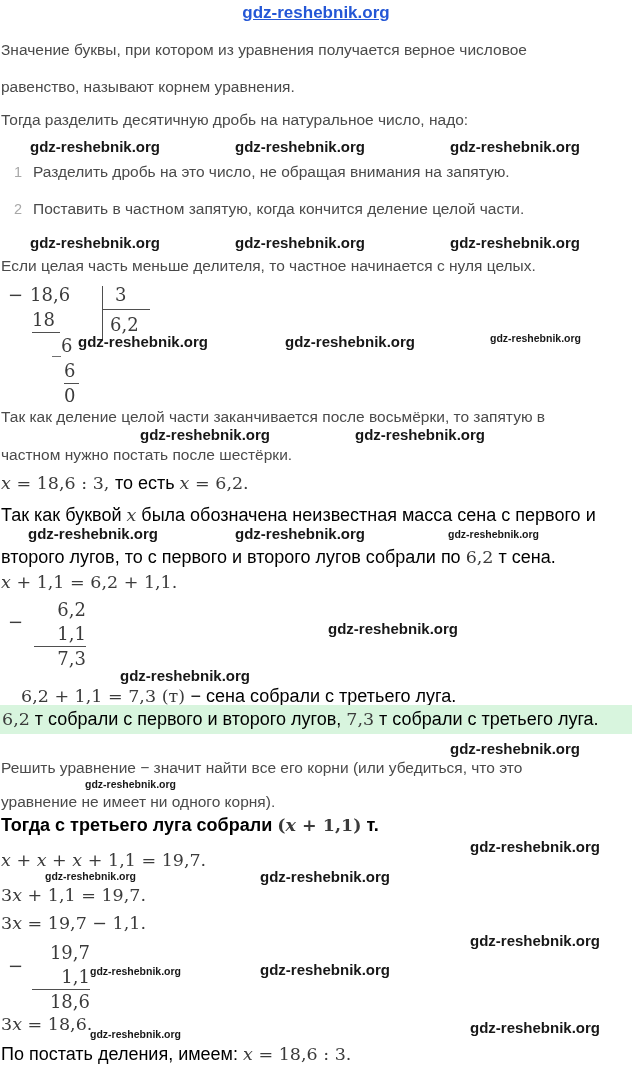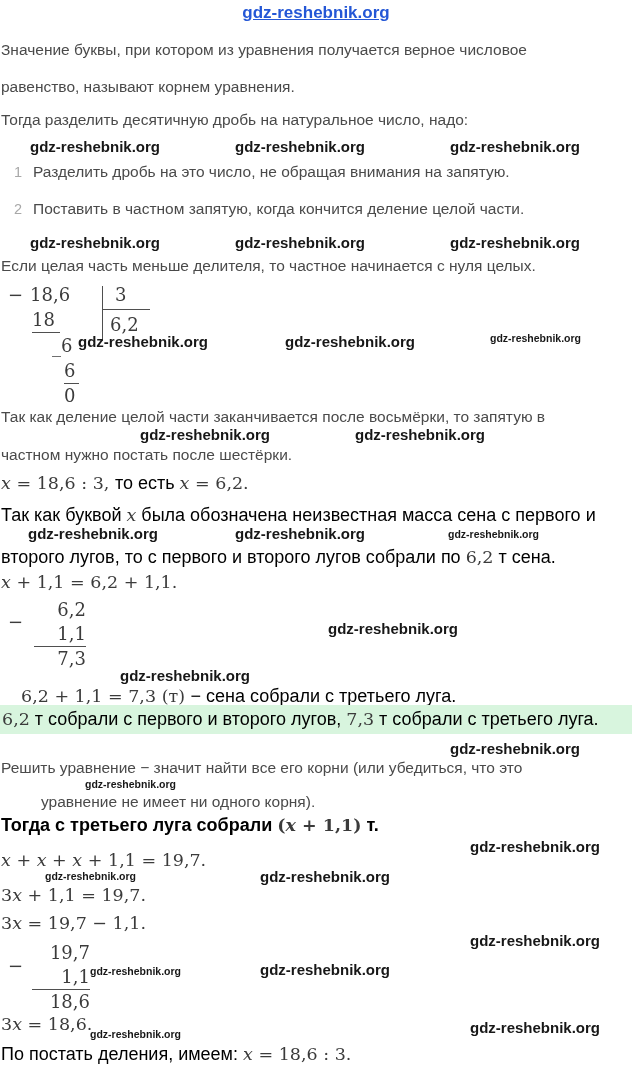--- a/index.html
+++ b/index.html
@@ -101,21 +101,21 @@
 <div class="abs eq" style="left:1px; top:686px;margin-left:20px;"><span class="mn">6,2 + 1,1 = 7,3 (т) </span><span class="sans">− сена собрали с третьего луга.</span></div>
 
 <div class="abs hl" style="left:0; top:705px; width:632px; height:29px;">
   <span class="eq" style="display:inline-block; padding-left:2px; line-height:29px;"><span class="mn">6,2</span><span class="sans"> т собрали с первого и второго лугов, </span><span class="mn">7,3</span><span class="sans"> т собрали с третьего луга.</span></span>
 </div>
 
 <div class="abs wm" style="left:450px; top:740px;">gdz-reshebnik.org</div>
 
 <div class="abs txt" style="left:1px; top:758px;">Решить уравнение − значит найти все его корни (или убедиться, что это</div>
 <div class="abs wm-sm" style="left:85px; top:778px;">gdz-reshebnik.org</div>
-<div class="abs txt" style="left:1px; top:792px;padding-left:40px;">уравнение не имеет ни одного корня).</div>
+<div class="abs txt" style="left:1px; top:792px;">уравнение не имеет ни одного корня).</div>
 
 <div class="abs eq" style="left:1px; top:815px;font-weight:bold;"><span class="sans">Тогда с третьего луга собрали </span><span class="mn">(</span><span class="mv">x</span><span class="mn"> + 1,1)</span><span class="sans"> т.</span></div>
 
 <div class="abs wm" style="left:470px; top:838px;">gdz-reshebnik.org</div>
 
 <div class="abs eq" style="left:1px; top:850px;"><span class="mv">x</span><span class="mn"> + </span><span class="mv">x</span><span class="mn"> + </span><span class="mv">x</span><span class="mn"> + 1,1 = 19,7.</span></div>
 
 <div class="abs wm-sm" style="left:45px; top:870px;">gdz-reshebnik.org</div>
 <div class="abs wm" style="left:260px; top:868px;">gdz-reshebnik.org</div>
 

